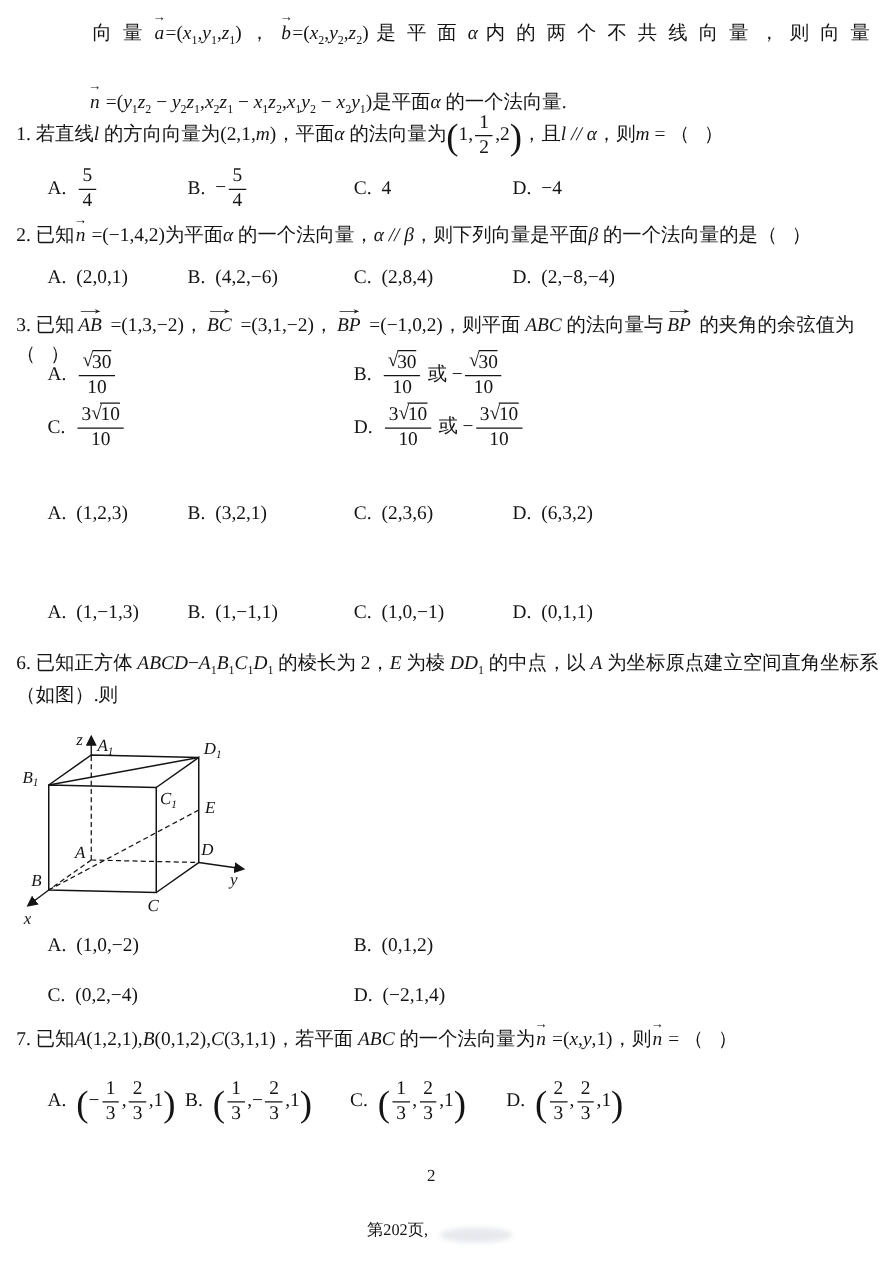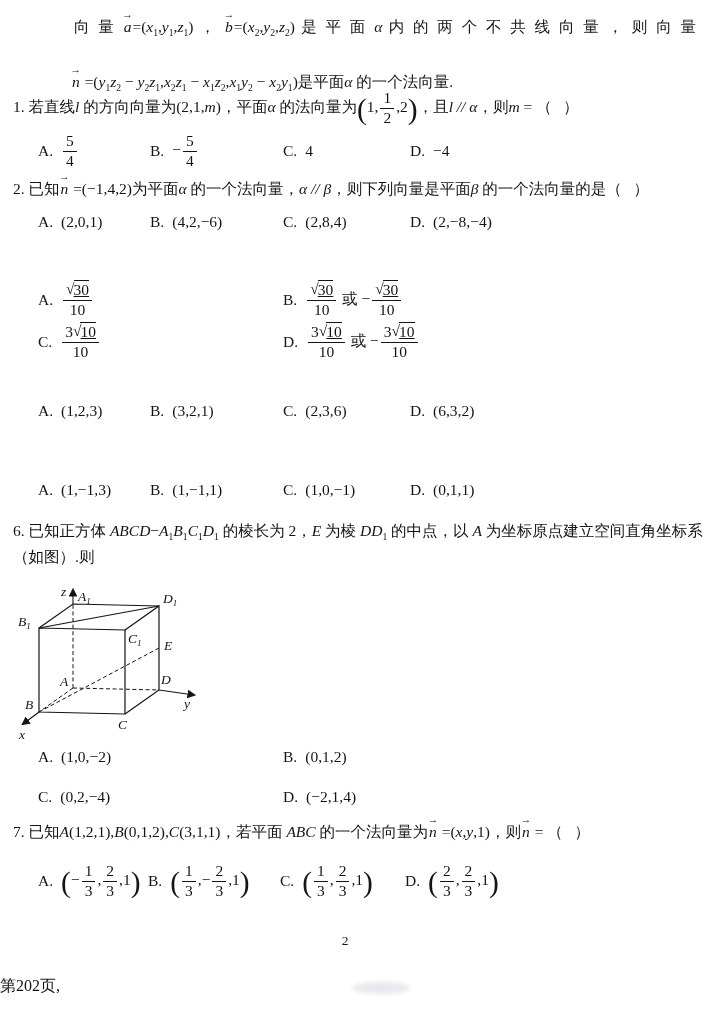--- a/index.html
+++ b/index.html
@@ -21,30 +21,30 @@
   .oar::after { content:"\2192"; position:absolute; display:block; left:0; width:100%;
     top:-0.92em; font-size:0.8em; font-style:normal; text-align:center;
     transform:scaleX(2.1); }
   
   .fr { display:inline-block; vertical-align:middle; text-align:center;
     line-height:1.08; margin:0 2px; }
   .fn { display:block; padding:0 3px 1px; border-bottom:1px solid #141414; }
   .fd { display:block; padding:1px 3px 0; }
   
   .sr { font-style:normal; position:relative; top:-1px; margin-right:-1px; }
-  .sb { border-top:1px solid #141414; padding-top:0;text-decoration:underline; }
+  .sb { border-top:1px solid #141414; padding-top:0; }
   
   .big { font-size:1.9em; font-weight:300; vertical-align:-0.26em; line-height:0; }
   .stem { left:13px; width:692px; }
   .optrow { left:0; right:0; }
   .opt { position:absolute; display:flex; align-items:center; gap:8px; height:100%; }
   .olabel { flex:none; }
   .intro1 { text-align:justify; text-align-last:justify; }
   .pagenum { left:0; width:716px; text-align:center; font-size:13.5px; padding-right:26px; box-sizing:border-box; }
-  .footer { left:0; width:716px; font-size:16px; padding-right:80px; box-sizing:border-box; }
+  .footer { left:0; width:716px; text-align:center; font-size:13px; padding-right:80px; box-sizing:border-box; }
   .smudge { left:352px; top:982px; width:58px; height:12px; background:#b9c0cc;
     opacity:.35; border-radius:50%; filter:blur(2px); }
   svg { font-family:"Liberation Serif","DejaVu Serif",serif; }
   svg text { font-style:italic; font-size:13.5px; fill:#141414; }
 </style>
 </head>
 <body>
 
 <div class="page">
 
@@ -84,20 +84,21 @@
     <div class="opt" style="left:283px">
         <span class="olabel">C.</span>
         <span>(2,8,4)</span>
       </div>
     <div class="opt" style="left:410px">
         <span class="olabel">D.</span>
         <span>(2,−8,−4)</span>
       </div>
   </div>
 
+  <div class="abs stem" style="top:249px">3.&nbsp;已知<span class="oar"><i>AB</i></span> =(1,3,−2)，<span class="oar"><i>BC</i></span> =(3,1,−2)，<span class="oar"><i>BP</i></span> =(−1,0,2)，则平面 <i>ABC</i> 的法向量与<span class="oar"><i>BP</i></span> 的夹角的余弦值为（&nbsp;&nbsp;&nbsp;）</div>
   <div class="abs optrow" style="top:279px; height:42px">
     <div class="opt" style="left:38px">
         <span class="olabel">A.</span>
         <span><span class="fr"><span class="fn"><span class="sr">√</span><span class="sb">30</span></span><span class="fd">10</span></span></span>
       </div>
     <div class="opt" style="left:283px">
         <span class="olabel">B.</span>
         <span><span class="fr"><span class="fn"><span class="sr">√</span><span class="sb">30</span></span><span class="fd">10</span></span> 或 −<span class="fr"><span class="fn"><span class="sr">√</span><span class="sb">30</span></span><span class="fd">10</span></span></span>
       </div>
   </div>

